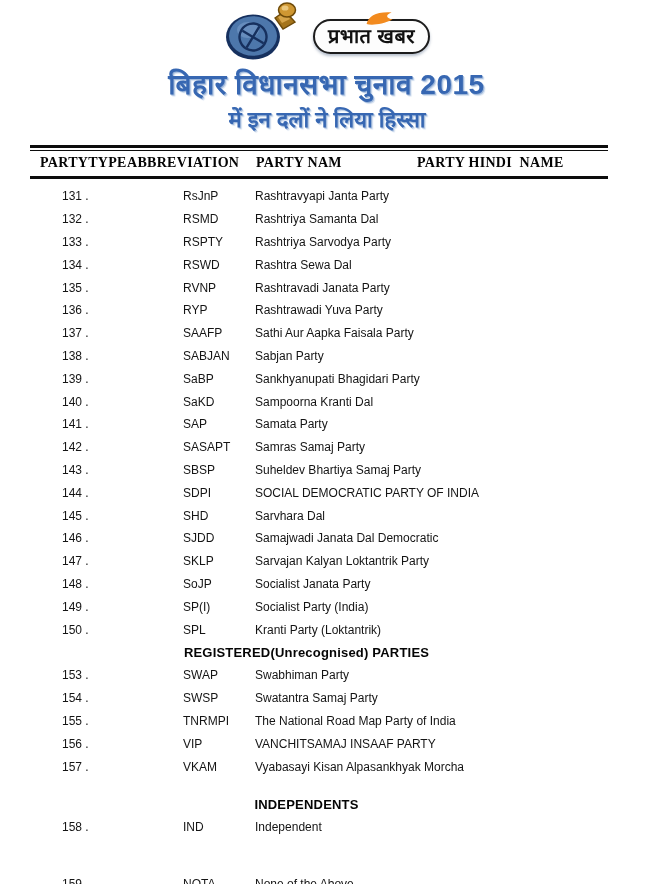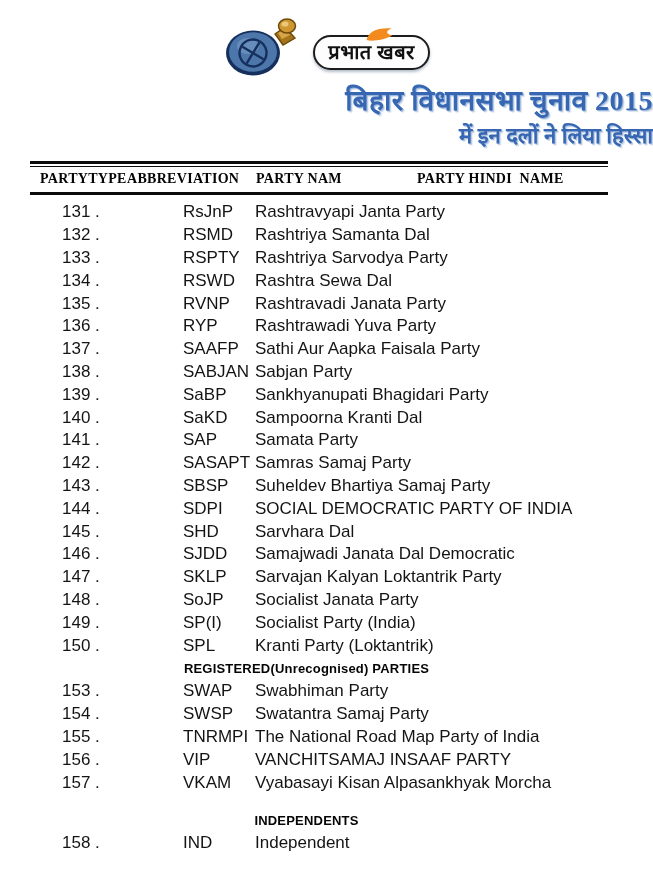--- a/index.html
+++ b/index.html
@@ -6,21 +6,21 @@
   .page{
     position:relative;
     width:653px;height:884px;
     margin:0 auto;
     background:#ffffff;
     font-family:"Liberation Sans", sans-serif;
     color:#1b1b1b;
     overflow:hidden;
   }
   
-  .masthead{ text-align:right; padding-top:18px;font-family:Liberation Serif, serif; }
+  .masthead{ text-align:center; padding-top:2px; }
   .logo-row{
     display:flex; justify-content:center; align-items:center;
     height:58px; gap:2px;
   }
   .stamp-svg{ display:block; }
   .badge{
     position:relative;
     display:inline-block;
     background:#fdfdfd;
     border:2px solid #1c1c1c;
@@ -68,21 +68,21 @@
   .th-1{ left:97px; }
   .th-2{ left:226px; }
   .th-3{ left:387px; }
   .tbody{ padding-top:6px; }
   .trow{
     display:grid;
     grid-template-columns:73px 120px 200px 1fr;
     padding-left:32px;
     height:22.8px;
     align-items:center;
-    font-size:17px; color:#141414;
+    font-size:12px; color:#141414;
   }
   .c-num{ white-space:pre; }
   .c-abbr{ white-space:nowrap;padding-left:48px; }
   .c-name{ white-space:nowrap; }
   .section{
     margin-left:-25px;
     height:23px; line-height:23px;
     font-size:13px; font-weight:700; color:#050505;
     letter-spacing:.2px;
     white-space:nowrap;

